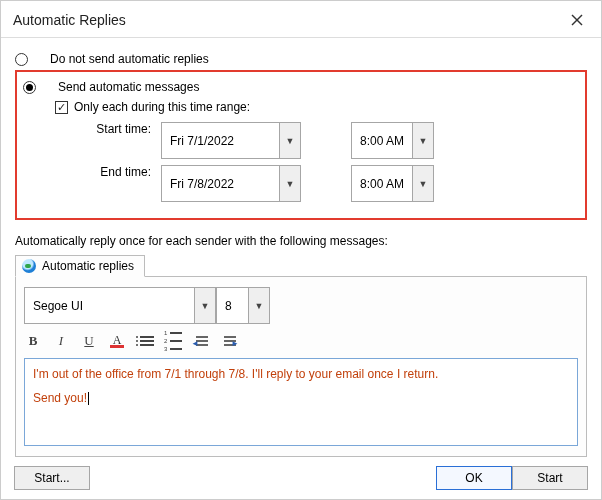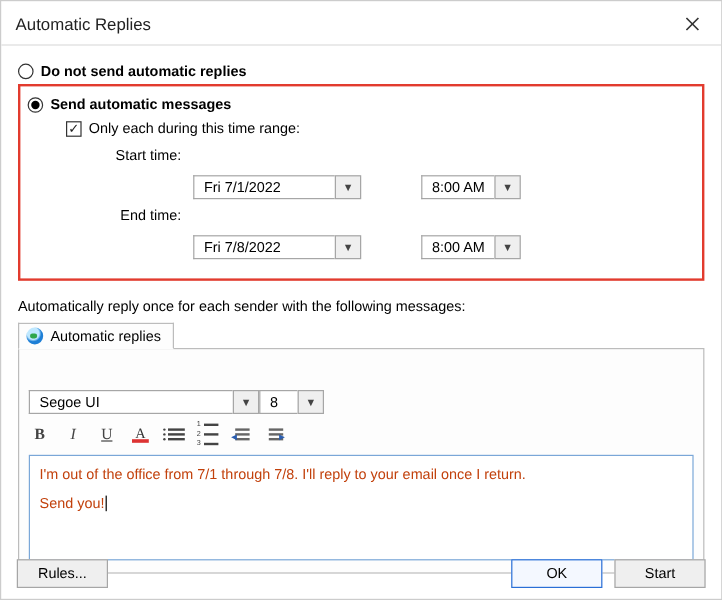--- a/index.html
+++ b/index.html
@@ -33,23 +33,22 @@
     font-size: 15px;
     color: #333;
     cursor: pointer;
   }
   .content {
     padding: 10px 14px 10px 14px;
   }
   .radio-row {
     display: flex;
     align-items: center;
-    gap: 6px;
+    gap: 22px;
     margin: 4px 0;
-    font-weight: bold;
   }
   .radio-circle {
     width: 13px; height: 13px;
     border: 1px solid #333;
     border-radius: 50%;
     display: flex;
     align-items: center;
     justify-content: center;
     background:#fff;
   }
@@ -83,22 +82,21 @@
     margin: 4px 0 6px 48px;
     gap:10px;
   }
   .timerow .lbl {
     width: 80px;
     text-align:right;
   }
   .combo {
     display:flex;
     align-items:stretch;
-    height:20px;
-    margin-top:24px;
+    height:37px;
   }
   .combo .val {
     border:1px solid #a6a6a6;
     border-right:none;
     padding: 3px 8px;
     background:#fff;
     min-width: 100px;
     display:flex;align-items:center;
   }
   .combo .val.wide { min-width: 118px; }
@@ -200,21 +198,21 @@
     display:inline-block;width:1px;height:13px;background:#000;
     vertical-align:text-bottom;margin-left:1px;
   }
   .footer {
     position:absolute;
     bottom:10px; left:14px; right:14px;
     display:flex;
     justify-content:space-between;
     align-items:center;
   }
-  .footer .right { display:flex; gap:10px; }
+  .footer .right { display:flex; }
   .btn {
     min-width:76px;height:24px;
     border:1px solid #a6a6a6;
     background:#efefef;
     display:flex;align-items:center;justify-content:center;
     padding:0 12px;
     cursor:pointer;
     font-size:12px;
   }
   .btn.primary {
@@ -355,21 +353,21 @@
       <div>I'm out of the office from 7/1 through 7/8. I'll reply to your email once I return.</div>
       <div style="height:6px"></div>
       <span>Send you!</span><span class="caret"></span>
     </div>
   </div>
 
 </div>
 
 <div class="footer">
   <div class="btn">
-    <span>Rules...</span>
+    <span>Start...</span>
   </div>
   <div class="right">
     <div class="btn primary">
       <span>OK</span>
     </div>
     <div class="btn">
       <span>Start</span>
     </div>
   </div>
 </div>

